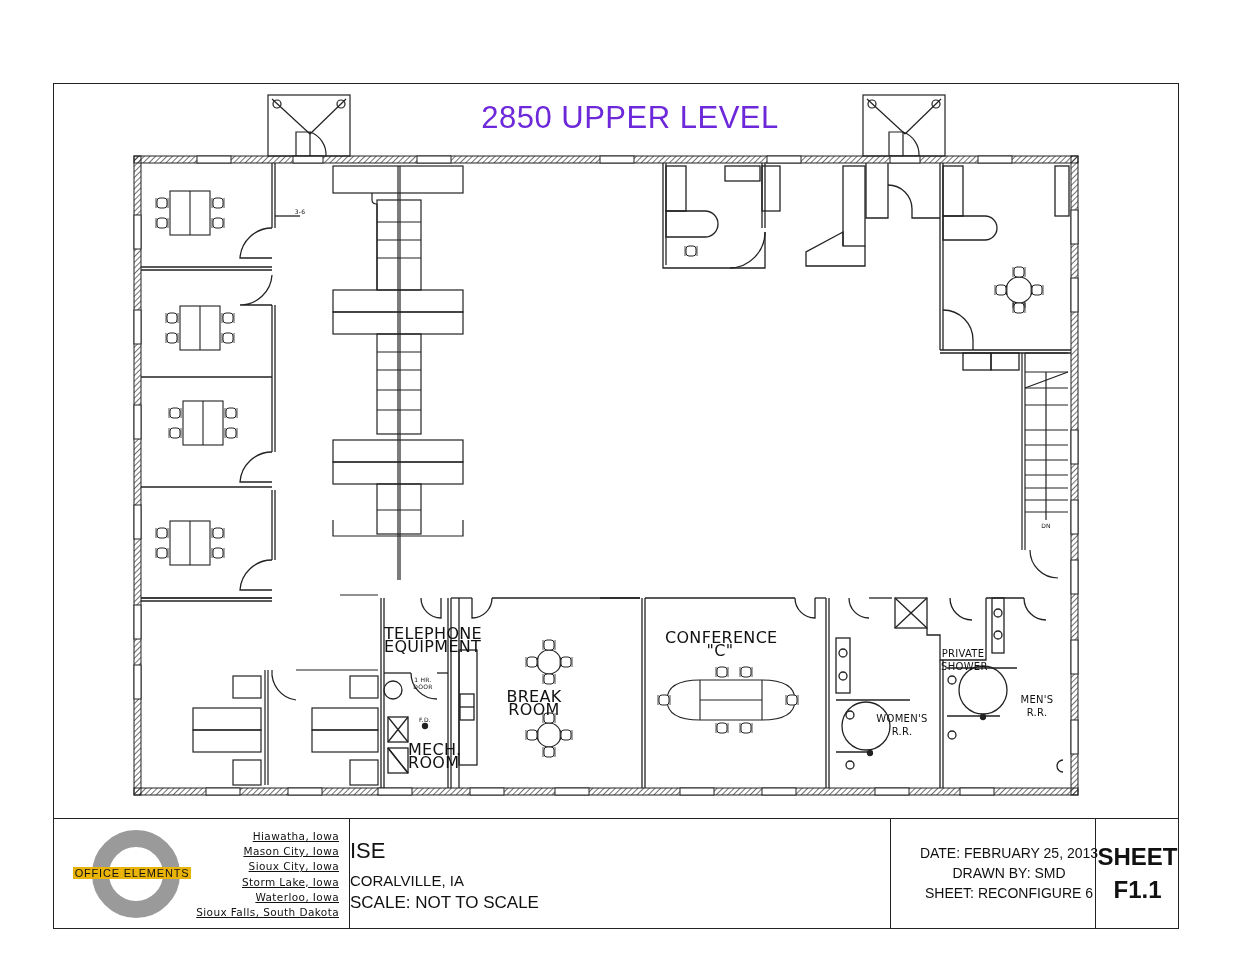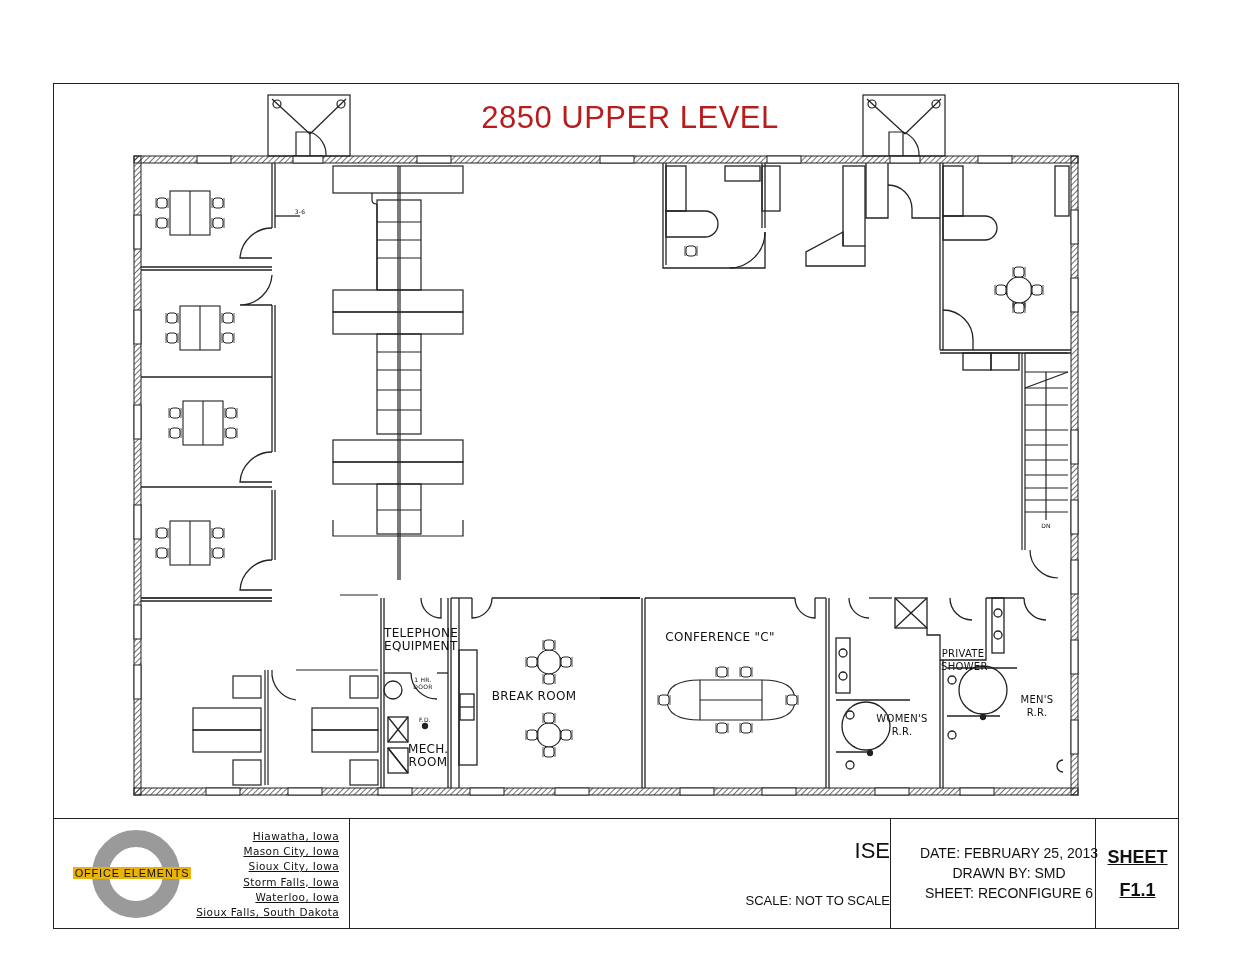--- a/index.html
+++ b/index.html
@@ -1,30 +1,30 @@
 <!DOCTYPE html>
 <html><head>
 <meta charset="utf-8">
 <style>
   html,body{margin:0;padding:0;background:#ffffff;}
   body{width:1251px;height:960px;position:relative;overflow:hidden;font-family:"Liberation Sans",sans-serif;color:#111;}
   .sheet-border{position:absolute;left:53px;top:83px;width:1126px;height:846px;border:1.5px solid #222;box-sizing:border-box;}
-  .plan-title{position:absolute;left:440px;top:100px;width:380px;text-align:center;font-size:31px;letter-spacing:0.5px;color:#b91c1c;font-family:"Liberation Sans",sans-serif;}
+  .plan-title{position:absolute;left:440px;top:100px;width:380px;text-align:center;font-size:31px;letter-spacing:0.5px;color:#6d28d9;font-family:"Liberation Sans",sans-serif;}
   svg.plan{position:absolute;left:0;top:0;}
-  .room-label{position:absolute;font-size:12px;font-family:"DejaVu Sans",sans-serif;text-align:center;line-height:13px;color:#111;letter-spacing:0.3px;}
+  .room-label{position:absolute;font-size:16px;font-family:"DejaVu Sans",sans-serif;text-align:center;line-height:13px;color:#111;letter-spacing:0.3px;}
   .small-label{font-size:6px;line-height:7px;}
   .titleblock{position:absolute;left:53px;top:818px;width:1126px;height:111px;border-top:1.5px solid #222;box-sizing:border-box;}
   .tb-cell{position:absolute;top:0;height:110px;border-right:1.5px solid #222;box-sizing:border-box;}
   .logo-ring{position:absolute;left:39px;top:11px;width:88px;height:88px;border-radius:50%;border:17px solid #9a9a9a;box-sizing:border-box;}
   .logo-text{position:absolute;left:4px;top:48px;width:150px;text-align:center;font-size:11px;letter-spacing:0.8px;background:transparent;color:#111;}
   .logo-text span{background:#eab308;padding:0 2px;}
   .cities{position:absolute;right:10px;top:10px;text-align:right;font-size:10.5px;line-height:15.2px;letter-spacing:0.4px;font-family:"DejaVu Sans",sans-serif;text-decoration:underline;}
-  .proj{position:absolute;left:0;width:100%;text-align:right;}
+  .proj{position:absolute;left:0;width:100%;text-align:left;}
   .info{position:absolute;left:16px;width:100%;text-align:center;font-size:14px;line-height:20px;}
-  .sheetno{position:absolute;left:0;width:100%;text-align:center;font-weight:bold;font-size:18px;line-height:32px;text-decoration:underline;}
+  .sheetno{position:absolute;left:0;width:100%;text-align:center;font-weight:bold;font-size:24px;line-height:32px;}
 </style>
 </head>
 <body>
 
 <div class="sheet-border"></div>
 
 <div class="plan-title">2850 UPPER LEVEL</div>
 
 <svg class="plan" width="1251" height="960" viewBox="0 0 1251 960">
   <defs>
@@ -385,28 +385,29 @@
 <div class="room-label small-label" style="left:292px;top:208px;width:16px;">3-6</div>
 
 <div class="titleblock">
   <div class="tb-cell" style="left:0;width:297px;">
     <div class="logo-ring"></div>
     <div class="logo-text"><span>OFFICE ELEMENTS</span></div>
     <div class="cities">
       <div>Hiawatha, Iowa</div>
       <div>Mason City, Iowa</div>
       <div>Sioux City, Iowa</div>
-      <div>Storm Falls, Iowa</div>
+      <div>Storm Lake, Iowa</div>
       <div>Waterloo, Iowa</div>
       <div>Sioux Falls, South Dakota</div>
     </div>
   </div>
   <div class="tb-cell" style="left:297px;width:541px;">
     <div class="proj" style="top:19px;font-size:22px;">ISE</div>
-    <div class="proj" style="top:74px;font-size:13px;">SCALE: NOT TO SCALE</div>
+    <div class="proj" style="top:53px;font-size:15px;">CORALVILLE, IA</div>
+    <div class="proj" style="top:74px;font-size:17px;">SCALE: NOT TO SCALE</div>
   </div>
   <div class="tb-cell" style="left:838px;width:205px;">
     <div class="info" style="top:24px;">DATE: FEBRUARY 25, 2013</div>
     <div class="info" style="top:44px;">DRAWN BY: SMD</div>
     <div class="info" style="top:64px;">SHEET: RECONFIGURE 6</div>
   </div>
   <div class="tb-cell" style="left:1043px;width:83px;border-right:none;">
     <div class="sheetno" style="top:22px;">SHEET</div>
     <div class="sheetno" style="top:55px;">F1.1</div>
   </div>

